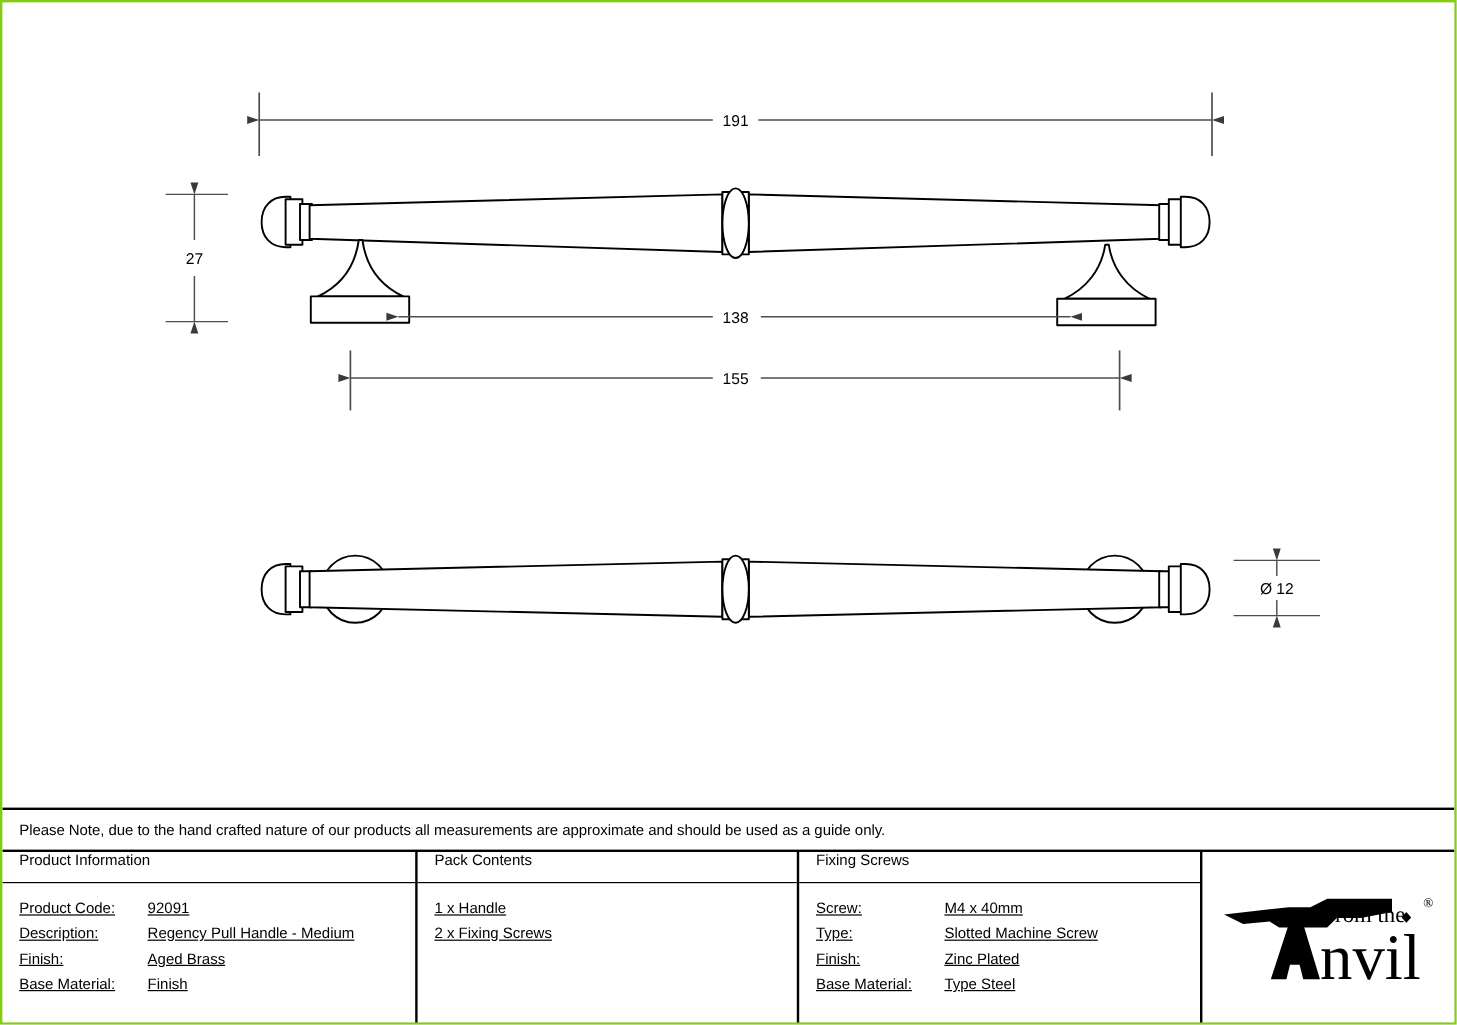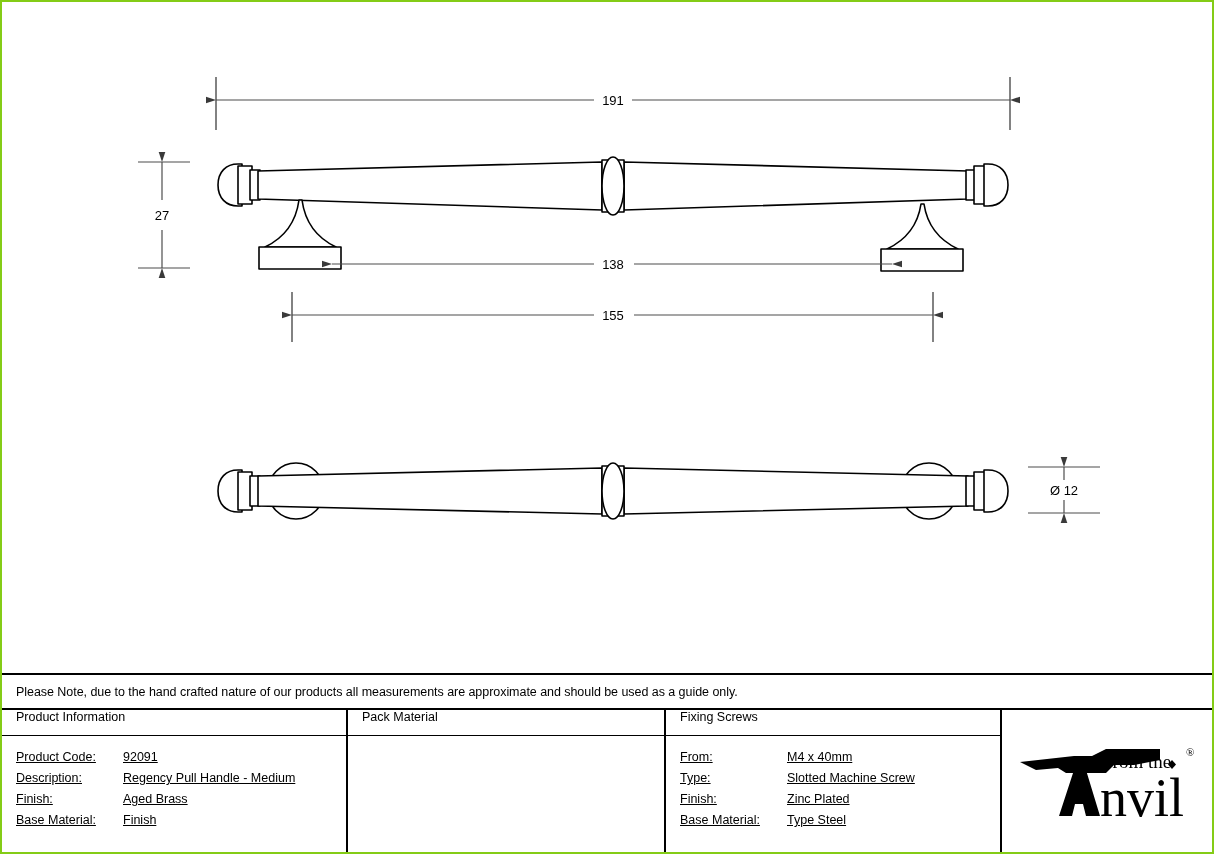--- a/index.html
+++ b/index.html
@@ -243,31 +243,35 @@
           </div>
           <div class="kv">
             <span class="k">Base Material:</span>
             <span class="v">Finish</span>
           </div>
         </div>
       </div>
 
       <div class="col col-pack">
         <div class="col-header">
-          <span>Pack Material</span>
+          <span>Pack Contents</span>
+        </div>
+        <div class="col-body">
+          <div class="plain">1 x Handle</div>
+          <div class="plain">2 x Fixing Screws</div>
         </div>
       </div>
 
       <div class="col col-screws">
         <div class="col-header">
           <span>Fixing Screws</span>
         </div>
         <div class="col-body">
           <div class="kv">
-            <span class="k">From:</span>
+            <span class="k">Screw:</span>
             <span class="v">M4 x 40mm</span>
           </div>
           <div class="kv">
             <span class="k">Type:</span>
             <span class="v">Slotted Machine Screw</span>
           </div>
           <div class="kv">
             <span class="k">Finish:</span>
             <span class="v">Zinc Plated</span>
           </div>

